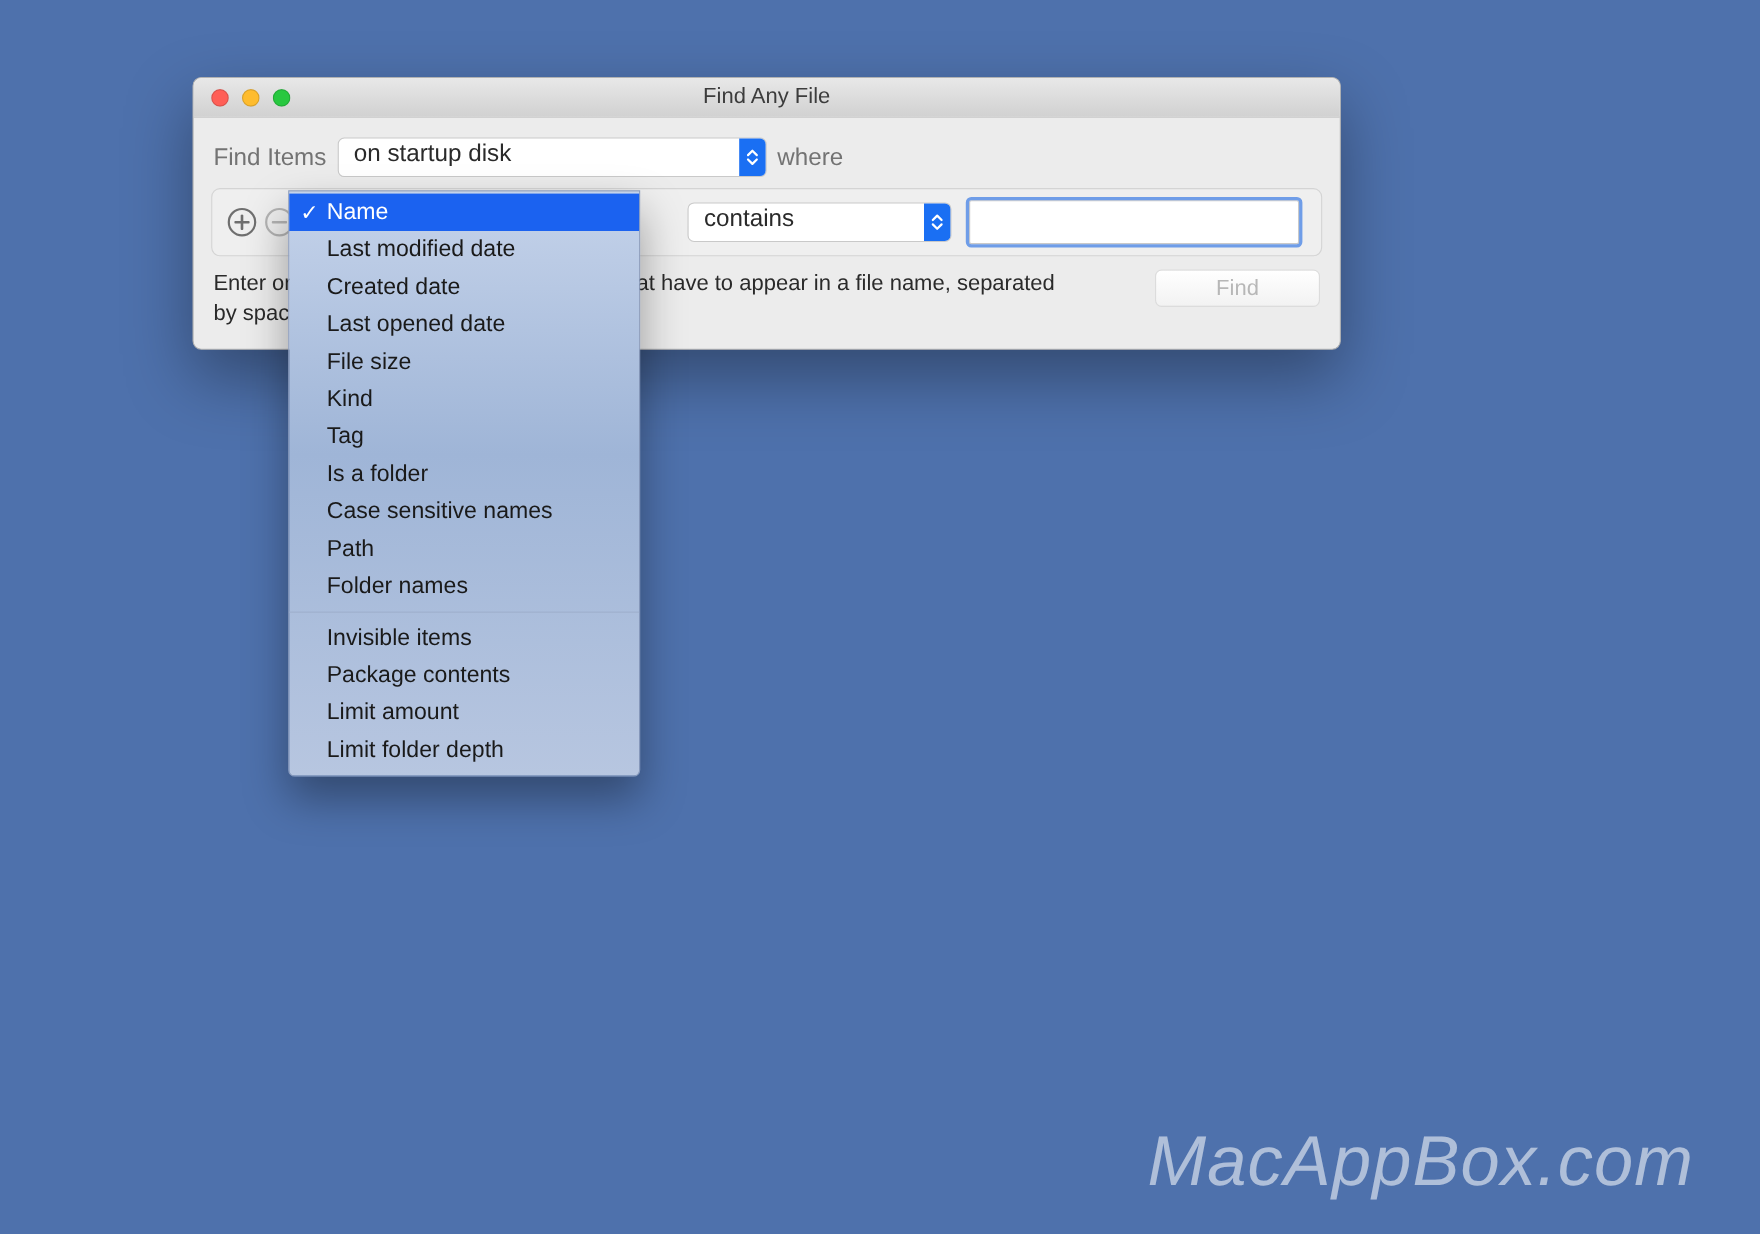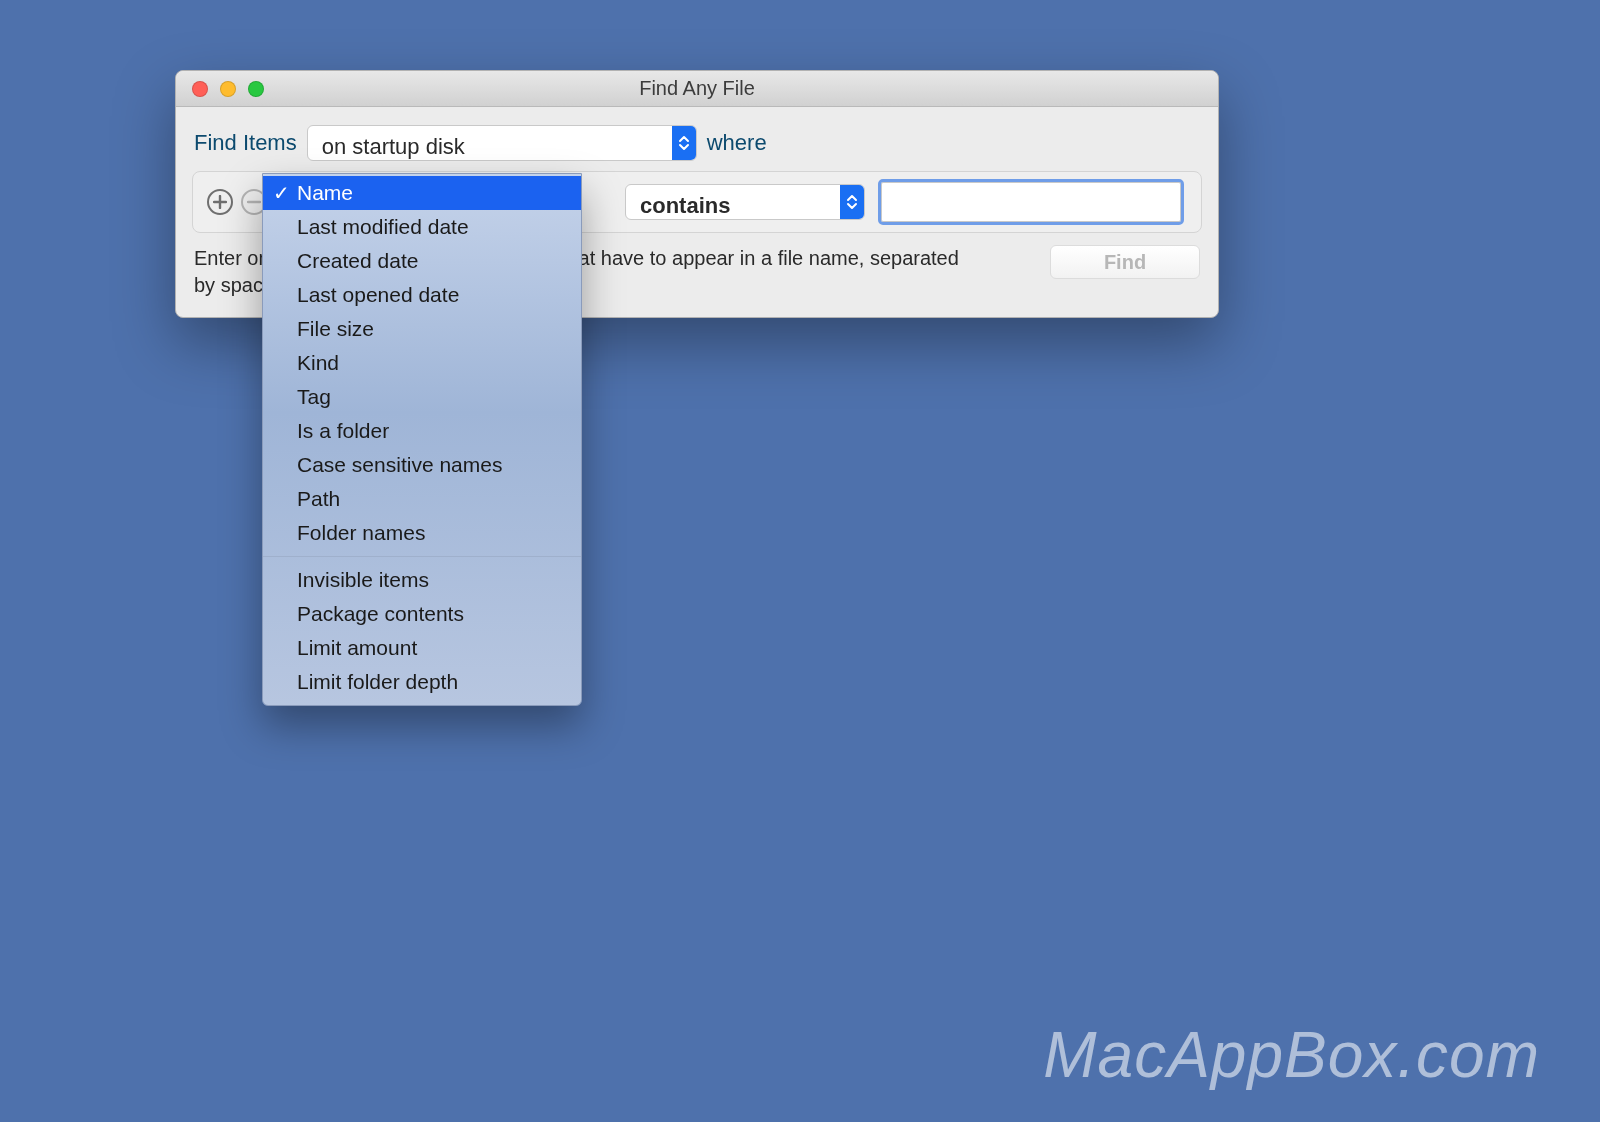--- a/index.html
+++ b/index.html
@@ -33,23 +33,23 @@
   .tl.red{background:#ff5f57;} .tl.yellow{background:#febc2e;} .tl.green{background:#28c840;}
   .title {
     position:absolute; left:0; right:0; text-align:center;
     color:#3c3c3c; font-size:20px;
   }
 
   .content { padding: 14px 16px 16px 16px; }
 
   
   .row1 { display:flex; align-items:center; gap:10px; padding:4px 0 10px 2px;}
-  .label { color:#0c4a6e; font-size:22px; }
+  .label { color:#737373; font-size:22px; }
   .popup {
-    display:flex; align-items:flex-end; justify-content:space-between;
+    display:flex; align-items:flex-start; justify-content:space-between;
     height:36px; padding:0 0 0 14px;
     background:#fff; border:1px solid #c9c9c9; border-radius:6px;
     font-size:22px; color:#2a2a2a;
     position:relative;
   }
   .popup .caret {
     width:24px; height:34px; border-radius:0 5px 5px 0;
     background:#1a6ff3; display:flex; flex-direction:column; align-items:center; justify-content:center;
   }
   .caret svg{display:block;}
@@ -62,37 +62,37 @@
     position:relative;
   }
   .row-buttons{display:flex; gap:8px;}
   .circle-btn{
     width:26px;height:26px;border-radius:50%;
     border:2px solid #6f6f6f; color:#6f6f6f; background:transparent;
     display:flex;align-items:center;justify-content:center;font-size:18px;font-weight:700;
   }
   .circle-btn.disabled{border-color:#b4b4b4;color:#b4b4b4;}
   .popup-attr { width:320px;}
-  .popup-op { width:240px; margin-left:6px;font-weight:bold;}
+  .popup-op { width:240px; margin-left:6px;}
   .text-input{
     flex:0 0 300px; height:40px;
     background:#fff;
     border:1px solid #c9c9c9;
     outline:3px solid #6f9de8; outline-offset:0;
     border-radius:2px;
     padding:2px 6px; font-size:20px;
   }
 
   .hint-row{display:flex; align-items:flex-start; justify-content:space-between; padding:12px 2px 2px 2px;}
   .hint{font-size:20px; color:#2a2a2a; line-height:1.35; max-width:780px;}
   .find-btn{
     width:150px; height:34px; border-radius:6px;
     background:linear-gradient(#ffffff,#f2f2f2);
     border:1px solid #dcdcdc; color:#b7b7b7; font-size:20px;
-    display:flex;align-items:center;justify-content:center;font-weight:bold;
+    display:flex;align-items:center;justify-content:center;
   }
 
   
   .menu{
     position:absolute;
     left:262px; top:173px;
     width:320px;
     background:linear-gradient(#c5d3ea,#9fb5d7 45%, #b7c6e0);
     border:1px solid #8a9bbb;
     border-radius:0 0 6px 6px;

